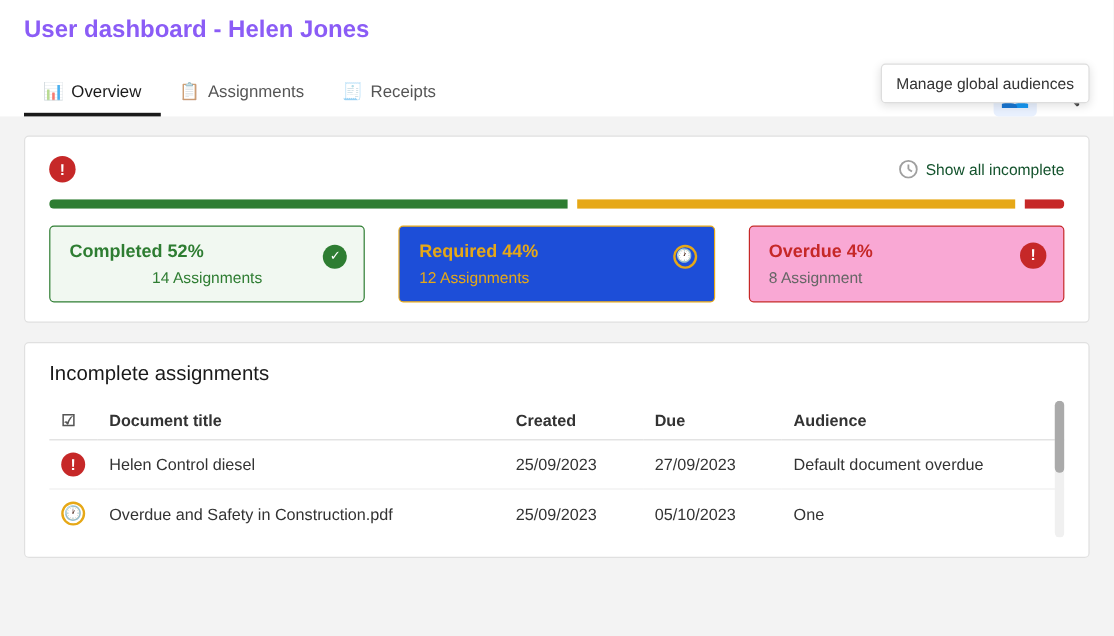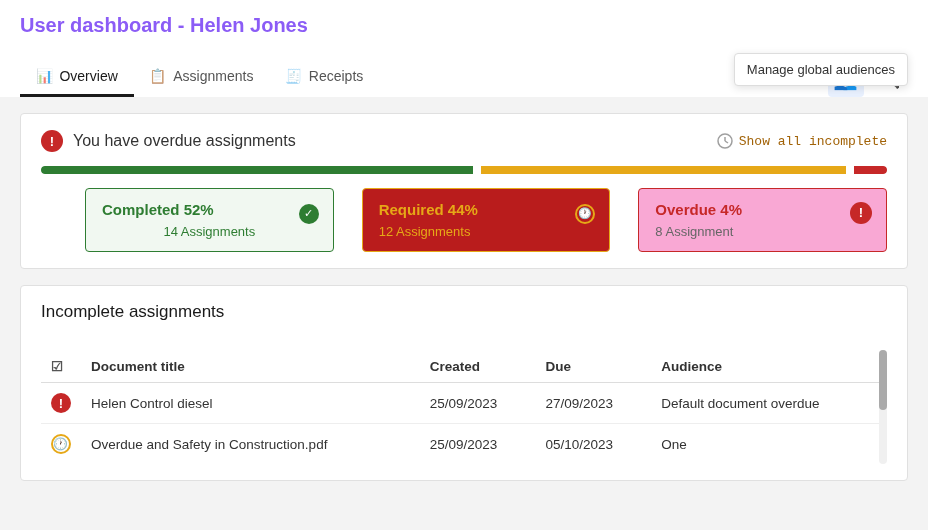--- a/index.html
+++ b/index.html
@@ -111,25 +111,24 @@
     .overdue-title {
       font-size: 16px;
       font-weight: 500;
       color: #333;
     }
 
     .show-all-link {
       display: flex;
       align-items: flex-end;
       gap: 6px;
-      color: #a16207;
+      color: #14532d;
       font-size: 13px;
       cursor: pointer;
       text-decoration: none;
-      font-family: Liberation Mono, monospace;
     }
 
     .progress-bars {
       display: flex;
       gap: 2px;
       height: 8px;
       border-radius: 4px;
       overflow: hidden;
       margin-bottom: 14px;
     }
@@ -147,42 +146,41 @@
 
     .progress-red {
       background: #c62828;
       height: 100%;
       border-radius: 0 3px 3px 0;
     }
 
     .stats-cards {
       display: flex;
       gap: 28px;
-      margin-left: 44px;
     }
 
     .stat-card {
       flex: 1;
       border: 1.5px solid;
       border-radius: 4px;
       padding: 12px 16px;
       display: flex;
       flex-direction: column;
       gap: 6px;
       position: relative;
     }
 
     .stat-card.green {
       border-color: #2e7d32;
       background: #f1f8f1;
     }
 
     .stat-card.orange {
       border-color: #e6a817;
-      background: #b91c1c;
+      background: #1d4ed8;
     }
 
     .stat-card.red {
       border-color: #c62828;
       background: #f9a8d4;
     }
 
     .stat-title {
       font-size: 15px;
       font-weight: 600;
@@ -212,21 +210,21 @@
       border-radius: 4px;
       border: 1px solid #e0e0e0;
       padding: 16px 20px;
       position: relative;
     }
 
     .section-title {
       font-size: 17px;
       font-weight: 500;
       color: #1a1a1a;
-      margin-bottom: 28px;
+      margin-bottom: 12px;
     }
 
     .table-wrapper {
       overflow: hidden;
       position: relative;
     }
 
     table {
       width: 100%;
       border-collapse: collapse;
@@ -367,21 +365,20 @@
     </div>
   </div>
 </div>
 
 <div class="main-content">
 
   <div class="header-section">
     <div class="overdue-banner">
       <div class="overdue-left">
         <div class="red-circle-icon">!</div>
-        <span class="overdue-title">You have overdue assignments</span>
       </div>
       <a class="show-all-link">
         <svg width="16" height="16" viewBox="0 0 16 16" style="color:#888;opacity:0.8">
           <circle cx="8" cy="8" r="7" stroke="#888" stroke-width="1.5" fill="none"></circle>
           <line x1="8" y1="4" x2="8" y2="8" stroke="#888" stroke-width="1.5"></line>
           <line x1="8" y1="8" x2="11" y2="10" stroke="#888" stroke-width="1.5"></line>
         </svg>
         <span>Show all incomplete</span>
       </a>
     </div>

